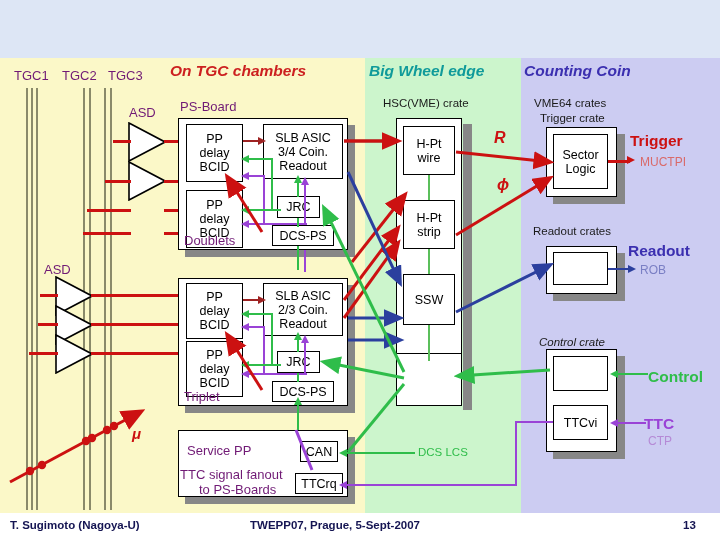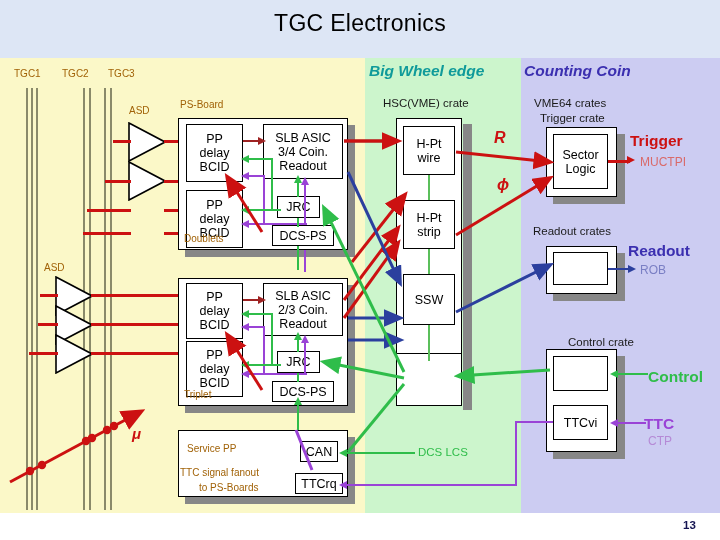--- a/index.html
+++ b/index.html
@@ -26,21 +26,21 @@
   }
 
   
   .zone-head{position:absolute;font-weight:bold;font-style:italic;font-size:15.5px;white-space:nowrap;}
   #zone-chambers{left:170px;top:62px;color:#cc2020;}
   #zone-bigwheel{left:369px;top:62px;color:#0f9a9a;}
   #zone-counting{left:524px;top:62px;color:#3b2fb0;}
 
   
   .lbl{position:absolute;font-size:11.5px;color:#1a1a1a;white-space:nowrap;}
-  .lbl-mid{position:absolute;font-size:10px;color:#a16207;white-space:nowrap;}
+  .lbl-mid{position:absolute;font-size:13px;color:#701a75;white-space:nowrap;}
 
   
   .chamline{position:absolute;width:2px;background:#8a8a6a;}
 
   
   .boxw{position:absolute;background:#ffffff;border:1.6px solid #000;box-sizing:border-box;}
   .shadow{position:absolute;background:#878787;}
   .boxtxt{position:absolute;display:flex;align-items:center;justify-content:center;
           text-align:center;line-height:1.12;color:#000;font-size:12.5px;box-sizing:border-box;}
   .hline{position:absolute;height:3px;}
@@ -84,22 +84,22 @@
 <body>
 
 <div id="slide">
 
   <div class="band" id="band-title"></div>
   <div class="band" id="band-yellow"></div>
   <div class="band" id="band-green"></div>
   <div class="band" id="band-purple"></div>
   <div class="band" id="band-footer"></div>
 
-  <div id="page-title">TGC Electronics</div>
-
+
+  <div class="zone-head" id="zone-chambers">On TGC chambers</div>
   <div class="zone-head" id="zone-bigwheel">Big Wheel edge</div>
   <div class="zone-head" id="zone-counting">Counting Coin</div>
 
   <div class="lbl-mid" style="left:14px;top:68px;">TGC1</div>
   <div class="lbl-mid" style="left:62px;top:68px;">TGC2</div>
   <div class="lbl-mid" style="left:108px;top:68px;">TGC3</div>
 
   <div class="chamline" style="left:26px;top:88px;height:422px;"></div>
   <div class="chamline" style="left:31px;top:88px;height:422px;"></div>
   <div class="chamline" style="left:36px;top:88px;height:422px;"></div>
@@ -315,21 +315,21 @@
   <div class="boxtxt" style="left:553px;top:134px;width:55px;height:55px;flex-direction:column;">
     <span>Sector</span>
     <span>Logic</span>
   </div>
 
   <div class="lbl" style="left:533px;top:225px;">Readout crates</div>
   <div class="shadow" style="left:553px;top:253px;width:72px;height:48px;"></div>
   <div class="boxw" style="left:546px;top:246px;width:71px;height:48px;"></div>
   <div class="boxw" style="left:553px;top:252px;width:55px;height:33px;"></div>
 
-  <div class="lbl" style="left:568px;top:336px;">Control crate</div>
+  <div class="lbl" style="left:539px;top:336px;font-style:italic;">Control crate</div>
   <div class="shadow" style="left:553px;top:356px;width:72px;height:103px;"></div>
   <div class="boxw" style="left:546px;top:349px;width:71px;height:103px;"></div>
   <div class="boxw" style="left:553px;top:356px;width:55px;height:35px;"></div>
   <div class="boxw" style="left:553px;top:405px;width:55px;height:35px;"></div>
   <div class="boxtxt" style="left:553px;top:405px;width:55px;height:35px;">TTCvi</div>
 
   <div class="big" style="left:630px;top:132px;color:#cc1111;">Trigger</div>
   <div class="sub" style="left:640px;top:155px;color:#d96a6a;">MUCTPI</div>
   <div class="big" style="left:628px;top:242px;color:#3b2fb0;">Readout</div>
   <div class="sub" style="left:640px;top:263px;color:#7a7fc4;text-align:center;">ROB</div>
@@ -410,15 +410,17 @@
     <circle cx="30" cy="471" r="4.2" fill="#cc1111"></circle>
     <circle cx="42" cy="465" r="4.2" fill="#cc1111"></circle>
     <circle cx="86" cy="441" r="4.2" fill="#cc1111"></circle>
     <circle cx="92" cy="438" r="4.2" fill="#cc1111"></circle>
     <circle cx="107" cy="430" r="4.2" fill="#cc1111"></circle>
     <circle cx="114" cy="426" r="4.2" fill="#cc1111"></circle>
 
     <line x1="312" y1="470" x2="296" y2="430" stroke="#9a43d6" stroke-width="3"></line>
   </svg>
 
+  <div class="foot" id="foot-author">T. Sugimoto (Nagoya-U)</div>
+  <div class="foot" id="foot-conf">TWEPP07, Prague, 5-Sept-2007</div>
   <div class="foot" id="foot-page">13</div>
 
 </div>
 
 </body></html>

